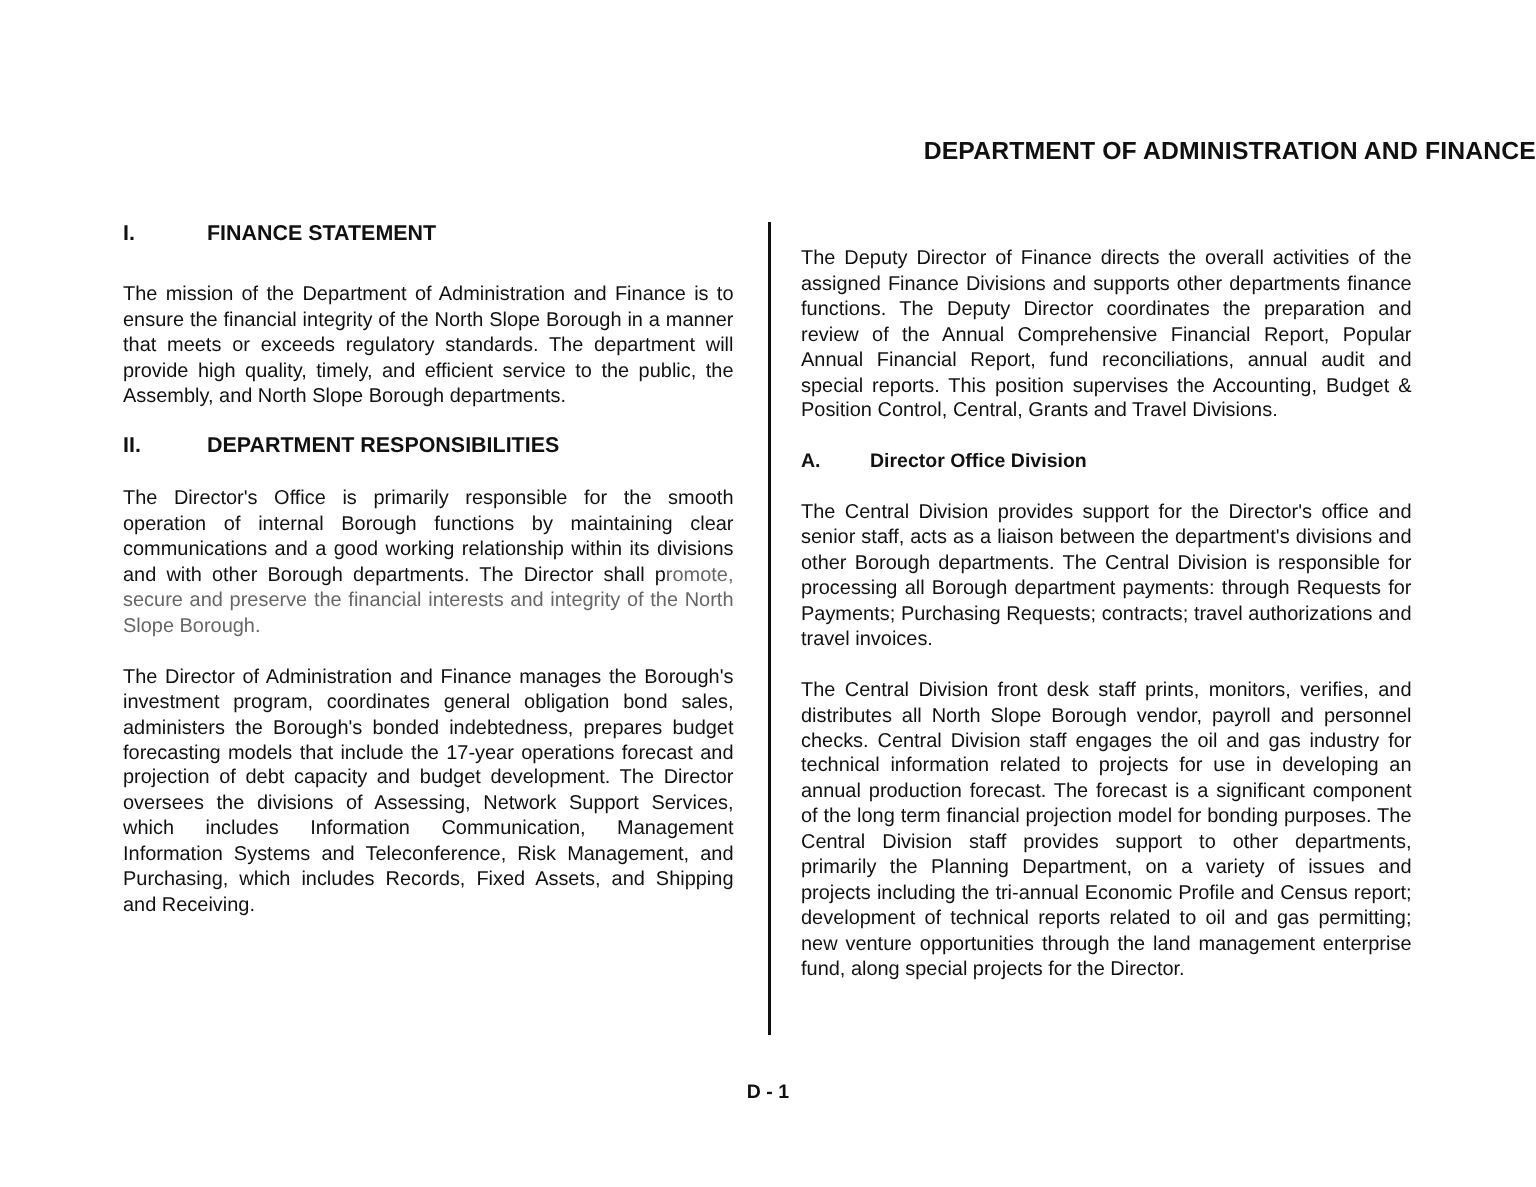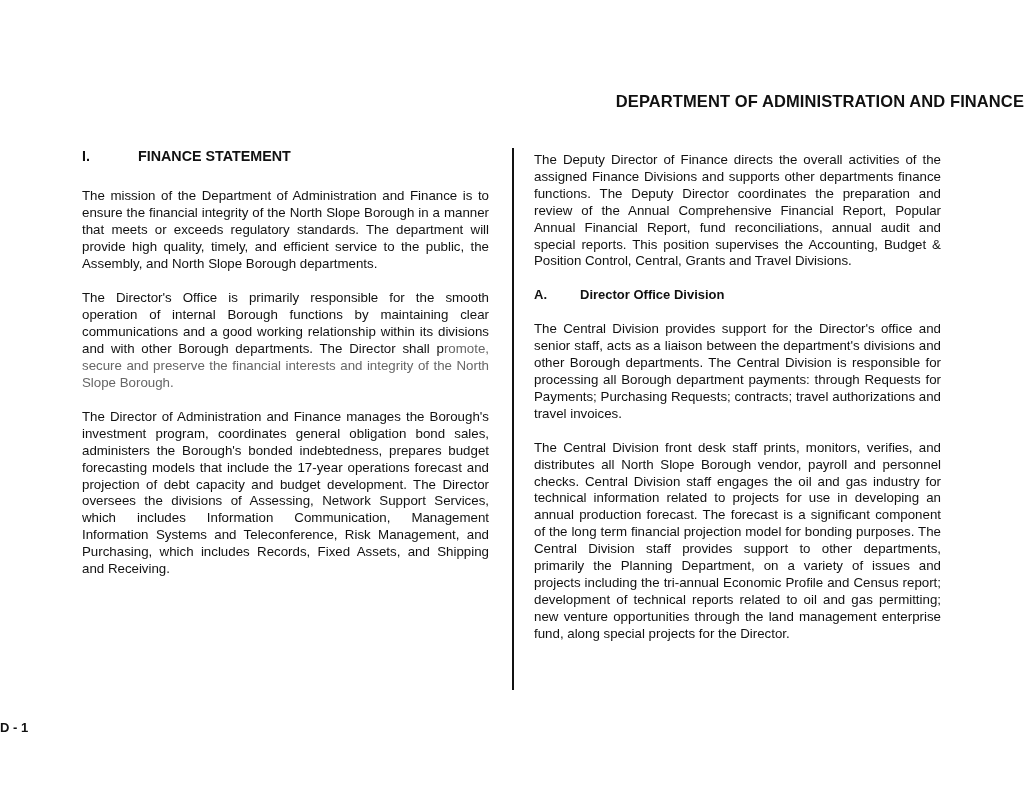--- a/index.html
+++ b/index.html
@@ -3,44 +3,48 @@
 <meta charset="utf-8">
 <style>
   html, body { margin: 0; padding: 0; background: #ffffff; }
   body { width: 1024px; height: 791px; position: relative; overflow: hidden;
          font-family: "Liberation Sans", sans-serif; color: #111; }
   .title { position: absolute; top: 92px; left: 0; width: 1024px; text-align: right;
            font-weight: bold; font-size: 16.5px; letter-spacing: 0.1px; }
   .divider { position: absolute; left: 512px; top: 148px; width: 2px; height: 542px; background: #111; }
   .col { position: absolute; width: 407px; font-size: 13.3px; line-height: 16.9px; }
   .col.left { left: 82px; top: 148px; }
-  .col.right { left: 534px; top: 152px; }
+  .col.right { left: 534px; top: 164px; }
   .heading { font-weight: bold; font-size: 14.3px; display: flex; margin: 0; }
   .heading .num { width: 56px; }
   .sub-heading { font-weight: bold; font-size: 13px; display: flex; margin: 0; }
   .sub-heading .num { width: 46px; }
   p { margin: 0; text-align: justify; }
   .gray { color: #666; }
-  .page-num { position: absolute; top: 720px; left: 0; width: 1024px; text-align: left;
+  .page-num { position: absolute; top: 720px; left: 0; width: 1024px; text-align: center;
               font-weight: bold; font-size: 13px; }
 </style>
 </head>
 <body>
 
 <div class="title">DEPARTMENT OF ADMINISTRATION AND FINANCE</div>
 
 <div class="divider"></div>
 
 <div class="col left">
   <div class="heading">
     <span class="num">I.</span>
     <span>FINANCE STATEMENT</span>
   </div>
   <p style="margin-top:23px">The mission of the Department of Administration and Finance is to ensure the financial integrity of the North Slope Borough in a manner that meets or exceeds regulatory standards.  The department will provide high quality, timely, and efficient service to the public, the Assembly, and North Slope Borough departments.</p>
 
+  <div class="heading" style="margin-top:17px">
+    <span class="num">II.</span>
+    <span>DEPARTMENT RESPONSIBILITIES</span>
+  </div>
   <p style="margin-top:18px"><span>The Director's Office is primarily responsible for the smooth operation of internal Borough functions by maintaining clear communications and a good working relationship within its divisions and with other Borough departments. The Director shall p</span><span class="gray">romote, secure and preserve the financial interests and integrity of the North Slope Borough.</span></p>
 
 
   <p style="margin-top:17px">The Director of Administration and Finance manages the Borough's investment program, coordinates general obligation bond sales, administers the Borough's bonded indebtedness, prepares budget forecasting models that include the 17-year operations forecast and projection of debt capacity and  budget development. The Director oversees the divisions of Assessing, Network Support Services, which includes Information Communication, Management Information Systems and Teleconference, Risk Management, and Purchasing, which includes Records, Fixed Assets, and Shipping and Receiving.</p>
 </div>
 
 <div class="col right">
   <p>The Deputy Director of Finance directs the overall activities of the assigned Finance Divisions and supports other departments finance functions.  The Deputy Director coordinates the preparation and review of the Annual Comprehensive Financial Report, Popular Annual Financial Report, fund reconciliations, annual audit and special reports.  This position supervises the Accounting, Budget &amp; Position Control, Central, Grants and Travel Divisions.</p>
 
   <div class="sub-heading" style="margin-top:17px">

